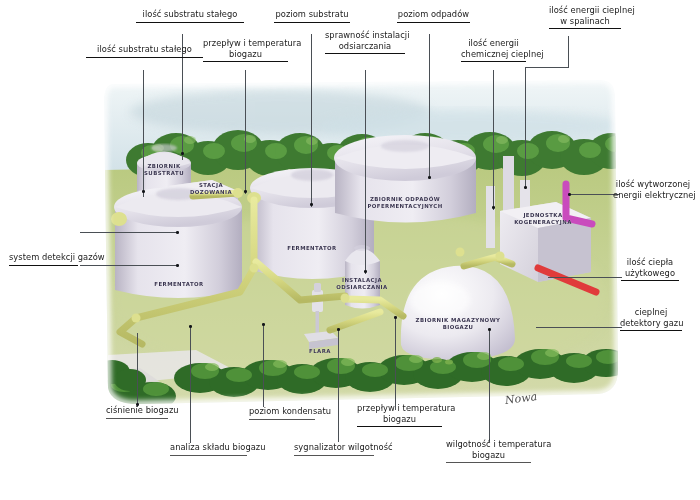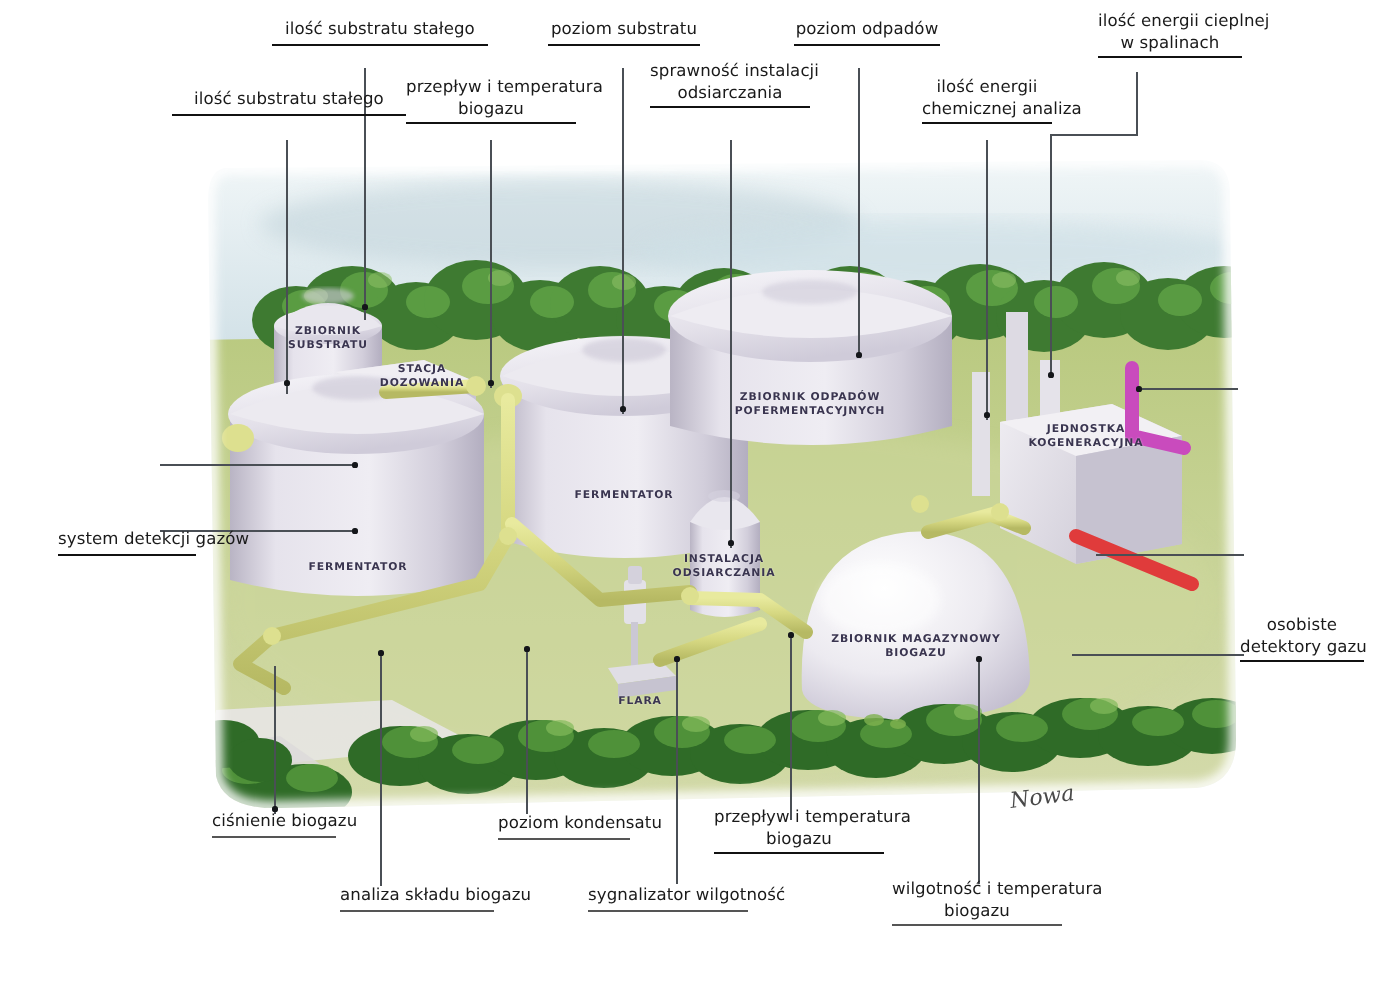--- a/index.html
+++ b/index.html
@@ -385,37 +385,45 @@
     <div>sprawność instalacji</div>
     <div>odsiarczania</div>
   </div>
 
   <div class="callout tc" style="left:397px;top:9px;width:73px;">
     <div>poziom odpadów</div>
   </div>
 
   <div class="callout tc" style="left:461px;top:38px;width:65px;">
     <div>ilość energii</div>
-    <div>chemicznej analiza</div>
+    <div>chemicznej cieplnej</div>
   </div>
 
   <div class="callout tc" style="left:549px;top:5px;width:72px;">
     <div>ilość energii cieplnej</div>
     <div>w spalinach</div>
   </div>
 
 
-  <div class="callout tc" style="left:9px;top:264px;width:69px;margin-left:20px;">
+  <div class="callout tc" style="left:9px;top:252px;width:69px;">
     <div>system detekcji gazów</div>
   </div>
 
-
+  <div class="callout tc" style="left:613px;top:179px;width:80px;border-bottom:none;">
+    <div>ilość wytworzonej</div>
+    <div>energii elektrycznej</div>
+  </div>
+
+  <div class="callout tc" style="left:621px;top:257px;width:58px;">
+    <div>ilość ciepła</div>
+    <div>użytkowego</div>
+  </div>
 
   <div class="callout tc" style="left:620px;top:307px;width:62px;">
-    <div>osobiste</div>
+    <div>cieplnej</div>
     <div>detektory gazu</div>
   </div>
 
   <div class="callout tc grey" style="left:106px;top:405px;width:62px;">
     <div>ciśnienie biogazu</div>
   </div>
 
   <div class="callout tc grey" style="left:170px;top:442px;width:77px;">
     <div>analiza składu biogazu</div>
   </div>

